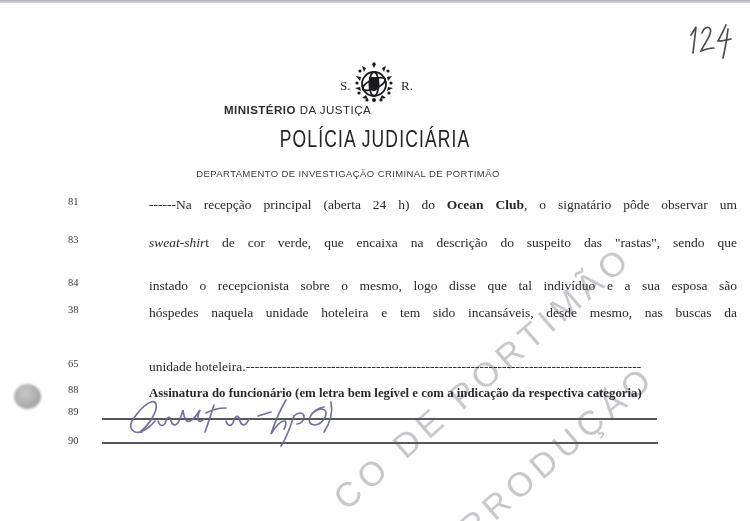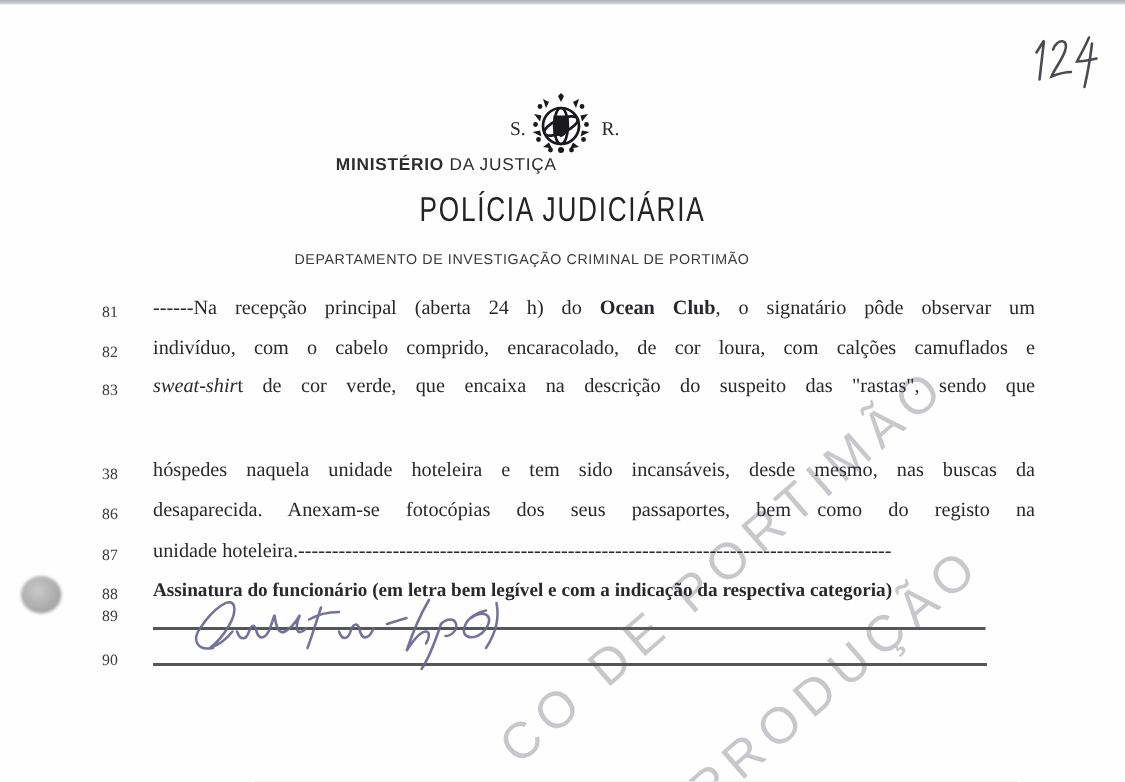--- a/index.html
+++ b/index.html
@@ -19,21 +19,21 @@
   .ministry{position:absolute;left:0;top:104px;width:595px;text-align:center;
     font-family:"Liberation Sans",sans-serif;font-size:11.5px;letter-spacing:.5px;color:#2c2c2e;}
   .ministry .b{font-weight:bold;}
   .doc-title{position:absolute;left:50%;top:126px;
     transform:translateX(-50%) scaleX(.76);transform-origin:center top;
     font-family:"Liberation Sans",sans-serif;font-size:23px;letter-spacing:1.5px;
     color:#232326;white-space:nowrap;}
   .department{position:absolute;left:0;top:168px;width:696px;text-align:center;
     font-family:"Liberation Sans",sans-serif;font-size:9.5px;letter-spacing:.4px;color:#39393c;}
   
-  .row{position:absolute;left:68px;width:624px;display:flex;align-items:flex-end;}
+  .row{position:absolute;left:68px;width:624px;display:flex;align-items:flex-start;gap:47px;}
   .lnum{flex:0 0 34px;font-size:10.5px;color:#3a3a3e;}
   .ltext{flex:0 0 588px;font-size:13.5px;line-height:18px;color:#29292d;white-space:nowrap;}
   .ltext.just{white-space:normal;text-align:justify;text-align-last:justify;}
   .ltext .b{font-weight:bold;}
   .ltext .i{font-style:italic;}
   .ltext.bold-line{font-weight:bold;font-size:12.8px;}
   
   .signum{position:absolute;left:68px;font-size:10.5px;color:#3a3a3e;}
   .sigrule{position:absolute;left:102px;height:2px;background:#55555a;}
   .sig-svg{position:absolute;left:118px;top:388px;}
@@ -106,43 +106,39 @@
 
   <div class="doc-title fg">POLÍCIA JUDICIÁRIA</div>
 
   <div class="department fg">DEPARTAMENTO DE INVESTIGAÇÃO CRIMINAL DE PORTIMÃO</div>
 
   <div class="row fg" style="top:196px">
       <span class="lnum">81</span>
       <div class="ltext just"><span>------Na recepção principal (aberta 24 h) do </span><span class="b">Ocean Club</span><span>, o signatário pôde observar um</span></div>
     </div>
 
-  <div class="row fg" style="top:223px">
-      <span class="lnum">82</span>
-      <div class="ltext just"><span>indivíduo, com o cabelo comprido, encaracolado, de cor loura, com calções camuflados e</span></div>
-    </div>
 
-  <div class="row fg" style="top:248px">
+  <div class="row fg" style="top:234px">
       <span class="lnum">83</span>
       <div class="ltext just"><span class="i">sweat-shir</span><span>t de cor verde, que encaixa na descrição do suspeito das "rastas", sendo que</span></div>
     </div>
 
+  <div class="row fg" style="top:277px">
+      <span class="lnum">84</span>
+      <div class="ltext just"><span>instado o recepcionista sobre o mesmo, logo disse que tal indivíduo e a sua esposa são</span></div>
+    </div>
 
   <div class="row fg" style="top:304px">
       <span class="lnum">38</span>
       <div class="ltext just"><span>hóspedes naquela unidade hoteleira e tem sido incansáveis, desde mesmo, nas buscas da</span></div>
     </div>
 
-  <div class="row fg" style="top:331px">
-      <span class="lnum">86</span>
-      <div class="ltext just"><span>desaparecida. Anexam-se fotocópias dos seus passaportes, bem como do registo na</span></div>
-    </div>
 
   <div class="row fg" style="top:358px">
-      <span class="lnum">87</span>
+      <span class="lnum">65</span>
       <div class="ltext" style="overflow:hidden"><span>unidade hoteleira.----------------------------------------------------------------------------------------</span></div>
     </div>
 
   <div class="row fg" style="top:384px">
       <span class="lnum">88</span>
       <div class="ltext bold-line"><span>Assinatura do funcionário (em letra bem legível e com a indicação da respectiva categoria)</span></div>
     </div>
 
   <span class="signum fg" style="top:406px">89</span>
   <div class="sigrule fg" style="top:418px;width:555px"></div>

